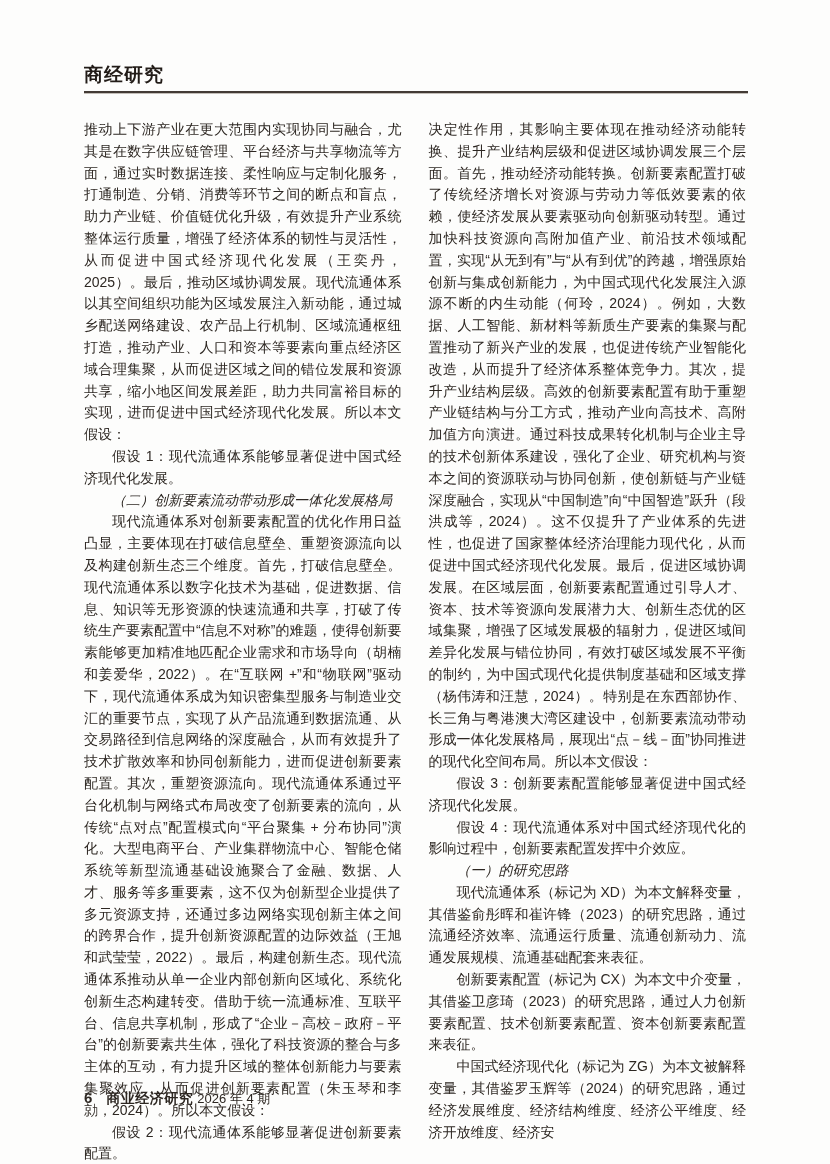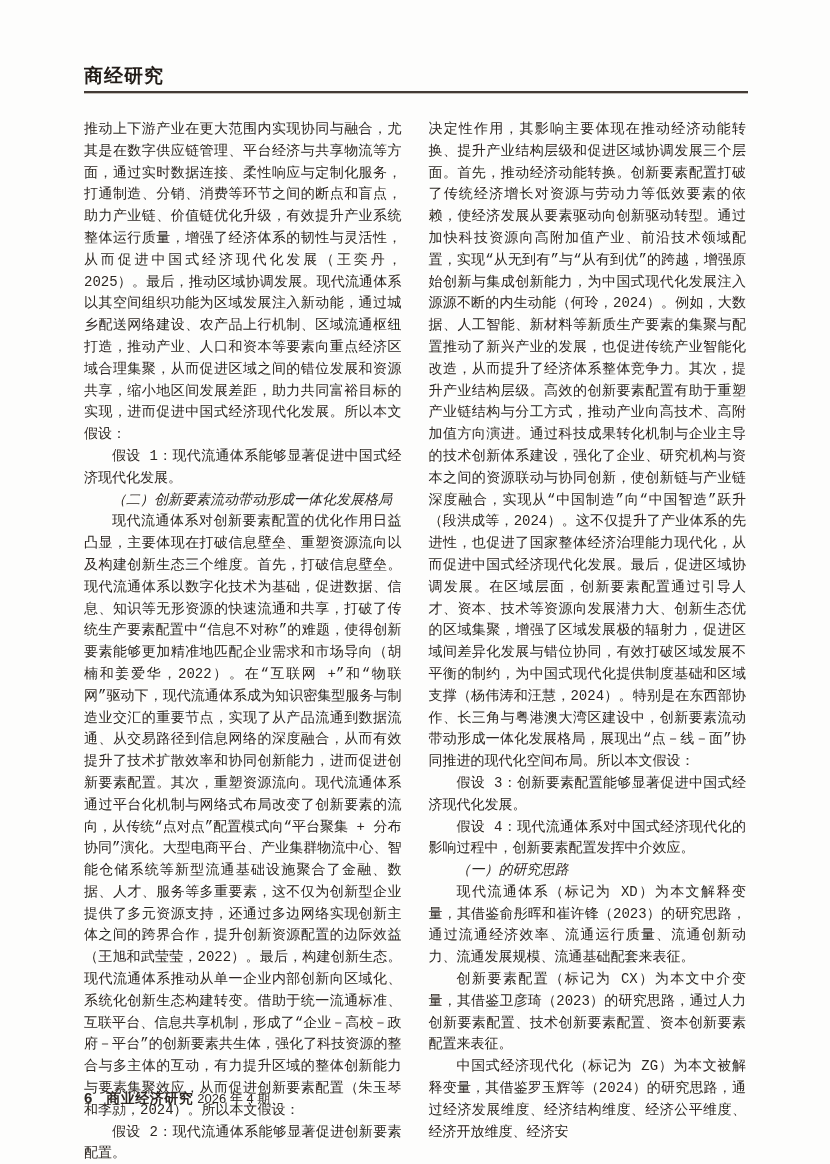--- a/index.html
+++ b/index.html
@@ -12,21 +12,21 @@
   .page {
     position: relative;
     width: 830px; height: 1164px;
     background: #fdfdfc;
   }
   .header {
     position: absolute;
     left: 84px; right: 82px; top: 64px;
   }
   .header-title {
-    font-family: Liberation Sans, sans-serif;
+    font-family: Liberation Mono, monospace;
     font-weight: bold;
     font-size: 19px;
     letter-spacing: 1px;
     color: #221c18;
     line-height: 24px;
   }
   .header-rule {
     margin-top: 3px;
     height: 2px;
     background: #433b35;
@@ -39,21 +39,21 @@
     display: flex;
     gap: 27px;
   }
   .column { width: 318px; }
   .column p {
     margin: 0;
     font-size: 14px;
     line-height: 21.8px;
     text-align: justify;
     color: #2d2722;
-    font-family: Liberation Mono, monospace;
+    font-family: Liberation Sans, sans-serif;
   }
   .indent { text-indent: 2em; }
   .kaiti { font-style: italic; }
   .heading-major {
     font-family: "Liberation Sans", sans-serif !important;
     font-weight: bold;
     font-size: 17.5px !important;
     line-height: 24px !important;
     color: #24201c !important;
     margin: 13px 0 7px 25px !important;

